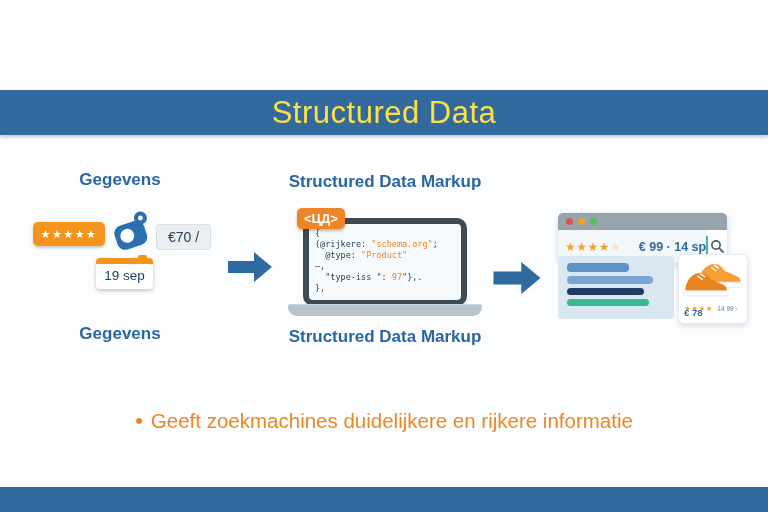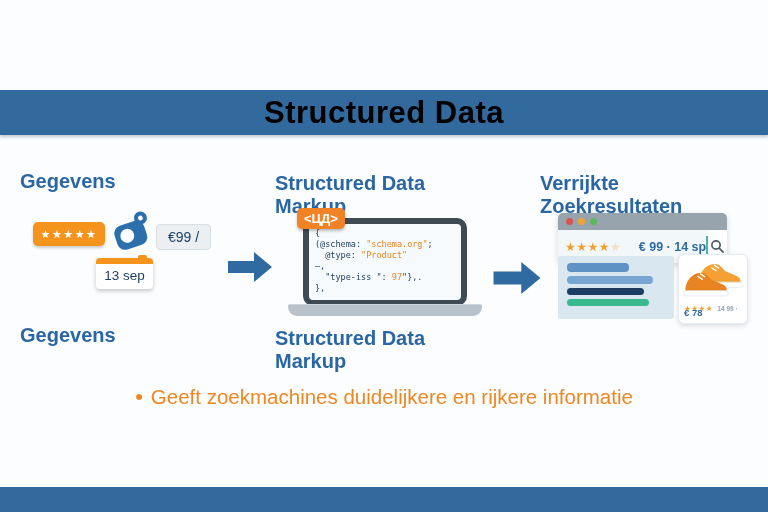--- a/index.html
+++ b/index.html
@@ -1,24 +1,24 @@
 <!DOCTYPE html>
 <html><head>
 <meta charset="utf-8">
 <style>
   html,body{margin:0;padding:0;background:#e8e8e8;font-family:"Liberation Sans",sans-serif;}
   .canvas{position:relative;width:768px;height:512px;background:#fcfdfe;overflow:hidden;margin:0 auto;}
 
   
   .title-band{position:absolute;left:0;top:90px;width:768px;height:45px;background:#336a9e;
     display:flex;align-items:center;justify-content:center;box-shadow:0 2px 3px rgba(20,50,80,.25);}
-  .title-band span{color:#000000;font-size:31px;font-weight:bold;letter-spacing:.5px;}
+  .title-band span{color:#fde047;font-size:31px;font-weight:normal;letter-spacing:.5px;}
   .bottom-band{position:absolute;left:0;bottom:0;width:768px;height:25px;background:#336a9e;}
 
-  .heading{position:absolute;margin:0;font-size:20px;font-weight:bold;color:#2a66a3;}
+  .heading{position:absolute;margin:0;font-size:17px;font-weight:bold;color:#2a66a3;text-align:center;}
 
   
   .h-left-top{left:20px;top:170px;width:200px;}
   .h-left-bottom{left:20px;top:324px;width:200px;}
   .rating-badge{position:absolute;left:33px;top:222px;width:72px;height:24px;background:#f5941d;border-radius:5px;
     display:flex;align-items:center;justify-content:center;box-shadow:0 2px 3px rgba(0,0,0,.2);}
   .stars-white{color:#fff;font-size:11px;letter-spacing:1.5px;font-family:"DejaVu Sans",sans-serif;line-height:1;}
   .tag-icon{position:absolute;left:109px;top:208px;}
   .price-chip{position:absolute;left:156px;top:224px;width:53px;height:24px;background:#eceff2;border:1px solid #d9dee3;
     border-radius:4px;color:#1d3e63;font-size:14px;text-align:center;line-height:24px;}
@@ -67,21 +67,21 @@
   .bar4{left:9px;top:43px;width:82px;height:7px;background:#38ba8e;}
   .product-card{position:absolute;left:678px;top:254px;width:68px;height:68px;background:#fff;border:1px solid #e4eaef;
     border-radius:6px;box-shadow:0 2px 5px rgba(20,50,80,.15);}
   .shoes{position:absolute;left:3px;top:2px;}
   .card-meta-row{position:absolute;left:5px;top:42px;white-space:nowrap;}
   .card-stars{color:#f0a030;font-size:7.5px;font-family:"DejaVu Sans",sans-serif;letter-spacing:.5px;}
   .card-meta{color:#8fa3b8;font-size:6.5px;font-weight:bold;}
   .card-price{position:absolute;left:5px;top:52px;color:#2f6ba0;font-size:9.5px;font-weight:bold;}
 
   
-  .footer-line{position:absolute;left:0;top:384px;width:768px;text-align:center;color:#ee8722;font-size:20.5px;}
+  .footer-line{position:absolute;left:0;top:408px;width:768px;text-align:center;color:#ee8722;font-size:20.5px;}
   .footer-line .bullet{font-size:22px;margin-right:8px;}
 </style>
 </head>
 <body>
 
 <div class="canvas">
 
   <div class="title-band">
     <span>Structured Data</span>
   </div>
@@ -94,55 +94,54 @@
 
   <svg class="tag-icon" width="48" height="50" viewBox="0 0 48 50">
     <g transform="rotate(-18 24 26)">
       <rect x="6" y="14" width="31" height="25" rx="8" fill="#2b6fad"></rect>
       <circle cx="18" cy="26" r="7" fill="#fcfdfe"></circle>
       <circle cx="36" cy="13" r="6.5" fill="#2b6fad"></circle>
       <circle cx="36" cy="13" r="2.4" fill="#fcfdfe"></circle>
     </g>
   </svg>
 
-  <div class="price-chip">€99 /</div>
+  <div class="price-chip">€70 /</div>
 
   <div class="calendar-chip">
     <div class="cal-top"></div>
     <div class="cal-tab"></div>
-    <span class="cal-text">13 sep</span>
+    <span class="cal-text">19 sep</span>
   </div>
 
   <h2 class="heading h-left-bottom">Gegevens</h2>
 
   <svg class="arrow arrow-1" width="44" height="30" viewBox="0 0 44 30">
     <polygon points="0,9 26,9 26,0 44,15 26,30 26,21 0,21" fill="#2f6ba0"></polygon>
   </svg>
   <svg class="arrow arrow-2" width="50" height="32" viewBox="0 0 44 30">
     <polygon points="0,9 26,9 26,0 44,15 26,30 26,21 0,21" fill="#2f6ba0"></polygon>
   </svg>
 
   <h2 class="heading h-center-top">Structured Data Markup</h2>
 
   <div class="laptop-screen">
     <div class="code">
       <div class="code-line"><span>{</span></div>
-      <div class="code-line"><span>(@schema: </span><span class="cv">"schema.org"</span><span>;</span></div>
+      <div class="code-line"><span>(@rijkere: </span><span class="cv">"schema.org"</span><span>;</span></div>
       <div class="code-line"><span>  @type: </span><span class="cv">"Product"</span></div>
       <div class="code-line"><span>—,</span></div>
       <div class="code-line"><span>  "type-iss ": </span><span class="cv">97</span><span>"},.</span></div>
       <div class="code-line"><span>},</span></div>
     </div>
   </div>
   <div class="laptop-base"></div>
   <div class="code-badge">&lt;ЦД&gt;</div>
 
   <h2 class="heading h-center-bottom">Structured Data Markup</h2>
 
-  <h2 class="heading h-right">Verrijkte Zoekresultaten</h2>
 
   <div class="browser">
     <div class="titlebar">
       <span class="dot dot-red"></span>
       <span class="dot dot-yellow"></span>
       <span class="dot dot-green"></span>
     </div>
     <div class="searchrow">
       <span class="stars-orange">★★★★</span>
         <span class="stars-pale">★</span>

